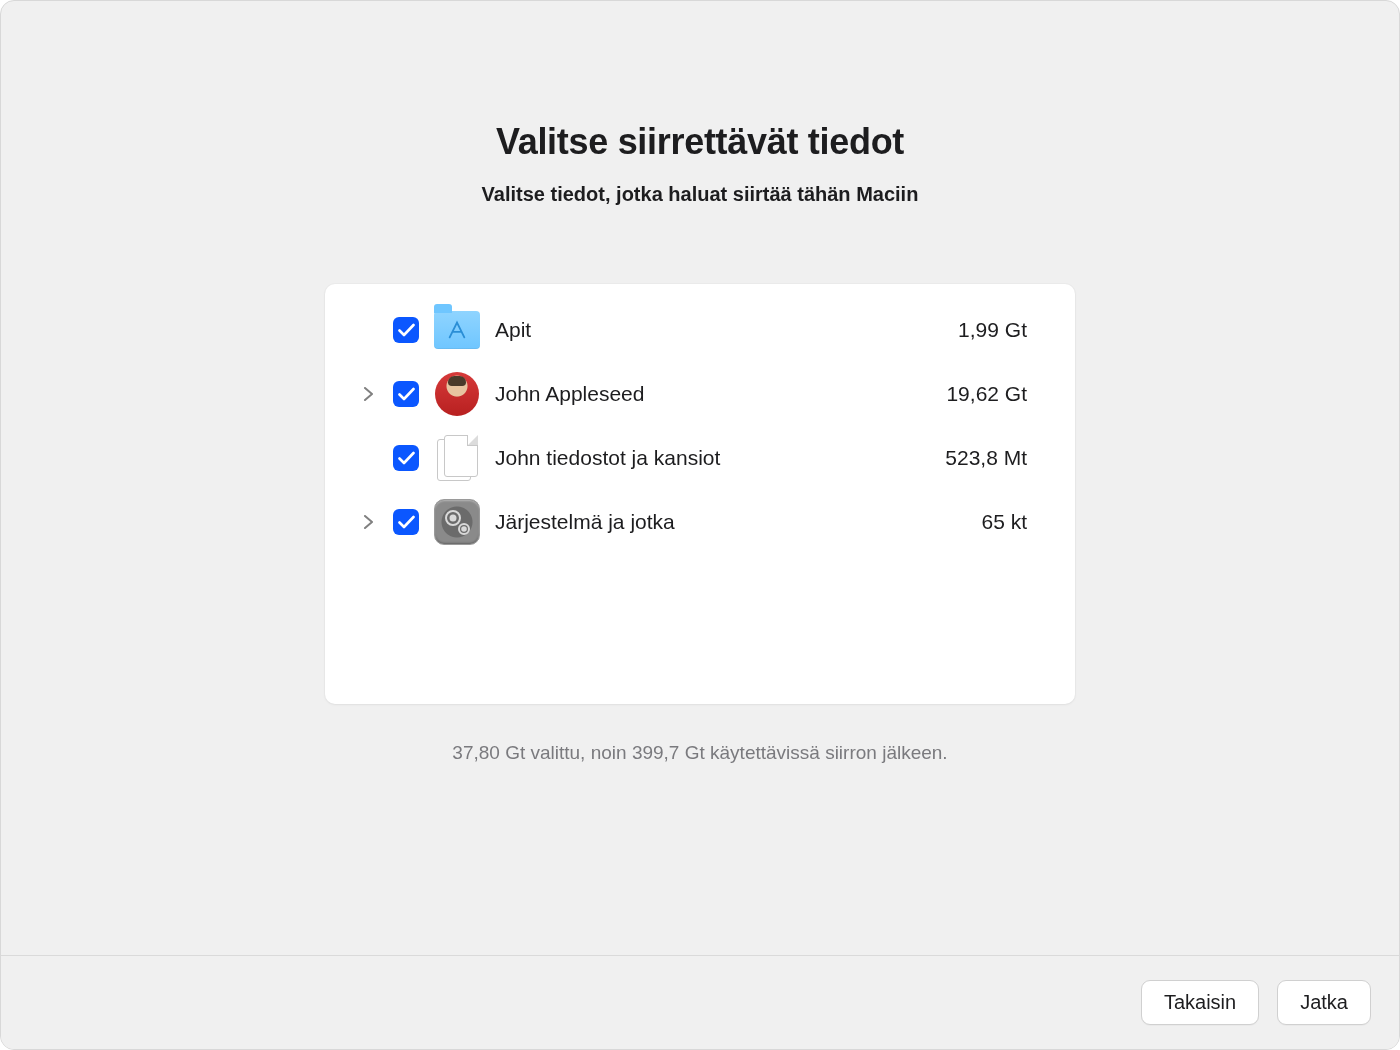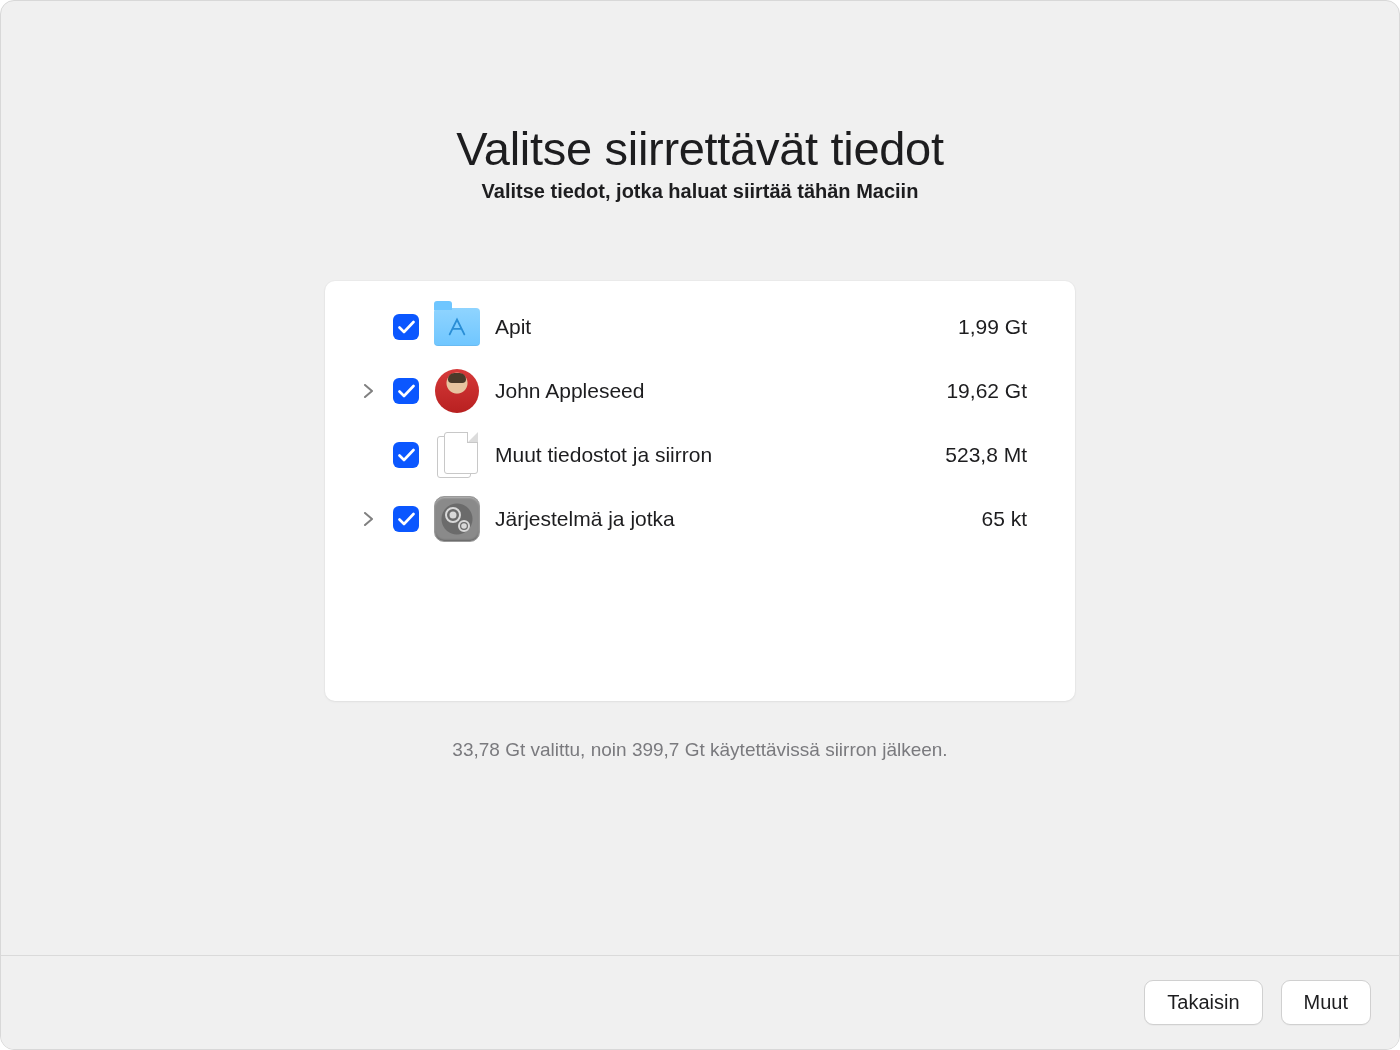--- a/index.html
+++ b/index.html
@@ -19,25 +19,25 @@
     overflow: hidden;
   }
   .content {
     flex: 1;
     display: flex;
     flex-direction: column;
     align-items: center;
     padding-top: 120px;
   }
   .title {
-    font-size: 47px;
-    font-weight: 400;
+    font-size: 36px;
+    font-weight: 700;
     color: #1d1d1f;
     letter-spacing: -0.3px;
-    margin-bottom: 4px;
+    margin-bottom: 20px;
   }
   .subtitle {
     font-size: 20px;
     color: #1d1d1f;
     margin-bottom: 78px;
     font-weight: bold;
   }
   .panel {
     width: 750px;
     height: 420px;
@@ -236,21 +236,21 @@
           <svg viewBox="0 0 17 14">
               <path d="M1.5 7.5 L6 12 L15.5 2" stroke="#fff" stroke-width="2.6" fill="none" stroke-linecap="round" stroke-linejoin="round"></path>
             </svg>
         </span>
         <span class="icon-slot">
           <span class="file-stack">
               <span class="sheet s1"></span>
               <span class="sheet s2"></span>
             </span>
         </span>
-        <span class="label">Muut tiedostot ja siirron</span>
+        <span class="label">John tiedostot ja kansiot</span>
         <span class="size">523,8 Mt</span>
       </div>
 
       <div class="row">
         <span class="disclosure">
           <svg viewBox="0 0 12 14">
               <path d="M3 1 L10 7 L3 13" stroke="#808080" stroke-width="2" fill="none" stroke-linecap="round" stroke-linejoin="round"></path>
             </svg>
         </span>
         <span class="checkbox">
@@ -269,20 +269,20 @@
               </g>
             </svg>
           </span>
         </span>
         <span class="label">Järjestelmä ja jotka</span>
         <span class="size">65 kt</span>
       </div>
 
     </div>
 
-    <p class="summary">33,78 Gt valittu, noin 399,7 Gt käytettävissä siirron jälkeen.</p>
+    <p class="summary">37,80 Gt valittu, noin 399,7 Gt käytettävissä siirron jälkeen.</p>
   </div>
 
   <div class="footer">
     <button class="btn">Takaisin</button>
-    <button class="btn">Muut</button>
+    <button class="btn">Jatka</button>
   </div>
 </div>
 
 </body></html>

